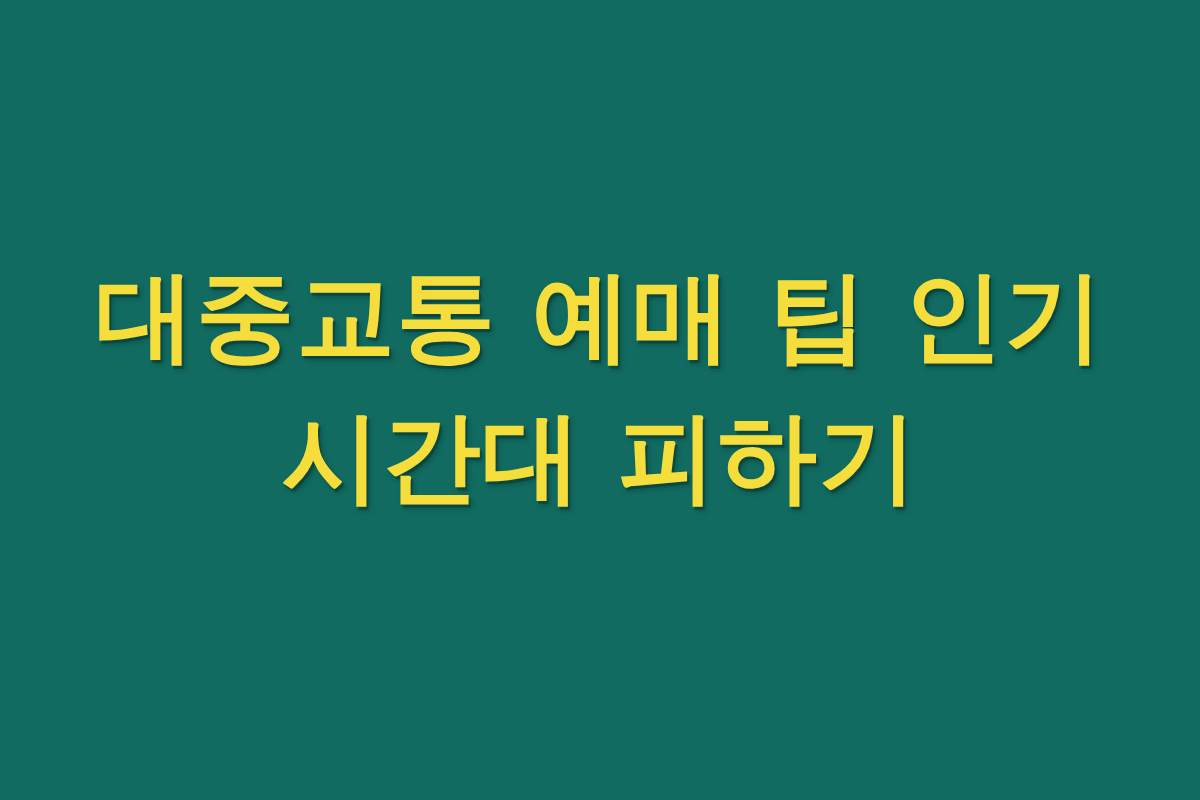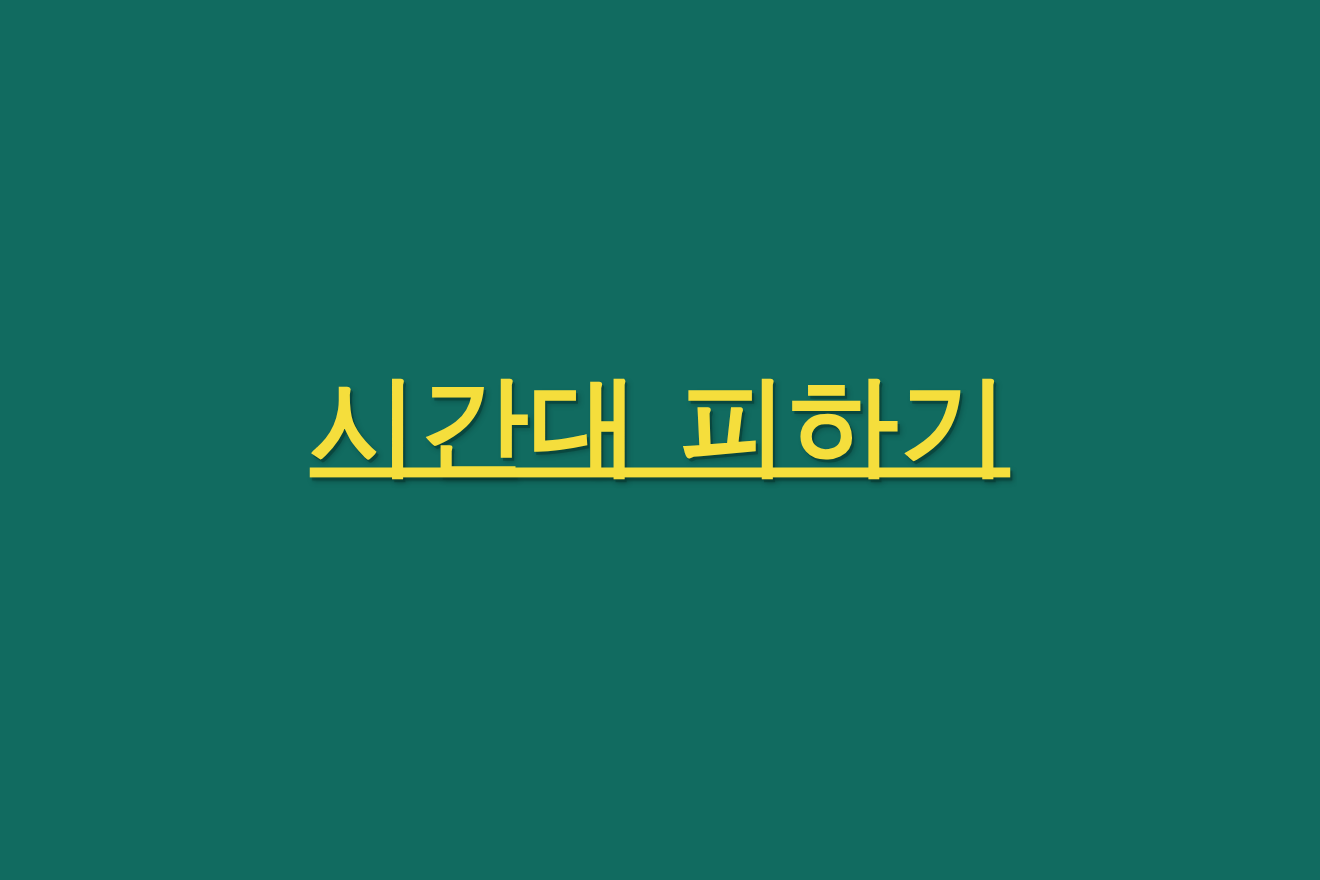--- a/index.html
+++ b/index.html
@@ -63,18 +63,19 @@
     font-size: 99px;
   }
 </style>
 </head>
 <body>
 
 <div id="banner" style="background: rgb(17, 107, 96);">
 
   <div id="headline">
 
+    <span class="headline-line line-1" style="color: rgb(245, 222, 60);">대중교통 예매 팁 인기</span>
 
-    <span class="headline-line line-2" style="color: rgb(245, 222, 60); text-decoration: underline;">시간대 피하기</span>
+    <span class="headline-line line-2" style="color: rgb(245, 222, 60);">시간대 피하기</span>
 
   </div>
 
 </div>
 
 </body></html>

